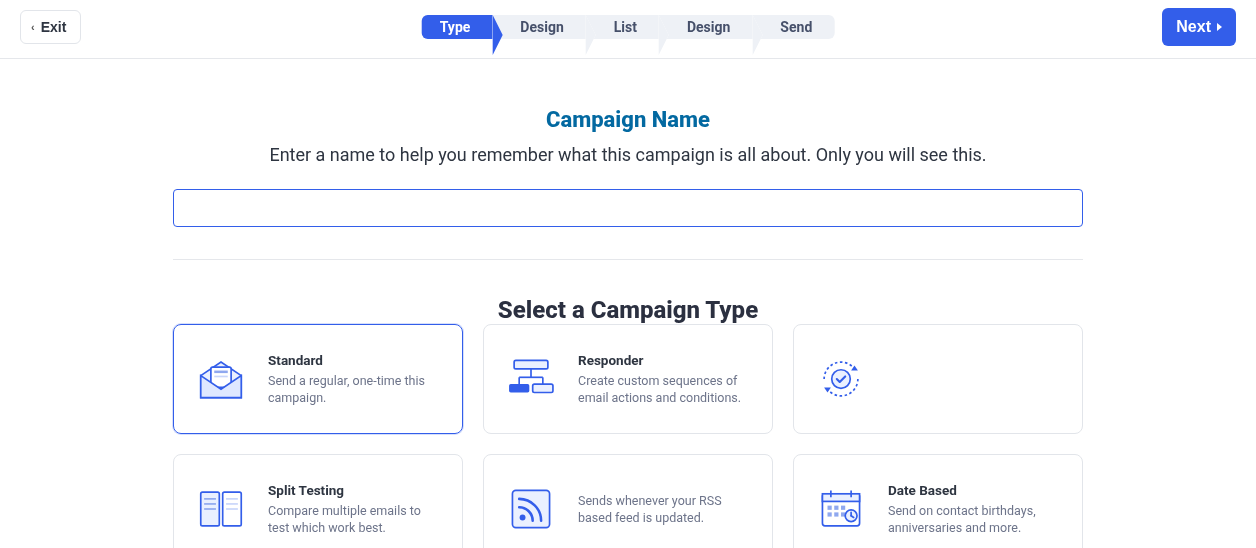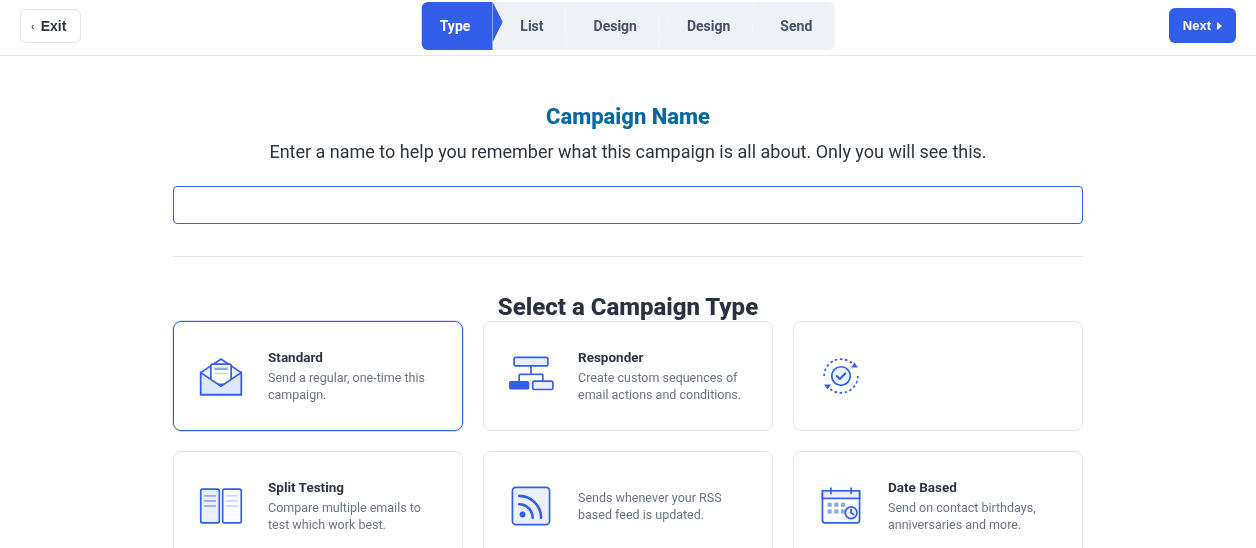--- a/index.html
+++ b/index.html
@@ -33,21 +33,21 @@
   .exit-btn .chev { font-size: 11px; color: #555; }
   .stepper {
     position: absolute;
     left: 50%;
     transform: translateX(-50%);
     display: flex;
     align-items: center;
   }
   .step {
     position: relative;
-    height: 48px;
+    height: 24px;
     display: flex;
     align-items: center;
     padding: 0 22px 0 28px;
     font-size: 14px;
     font-weight: 700;
     color: #46506a;
     background: #eef1f6;
     cursor: pointer;
   }
   .step:first-child { padding-left: 18px; border-top-left-radius: 6px; border-bottom-left-radius: 6px; }
@@ -78,21 +78,21 @@
     background: #335eea;
     color: #fff;
   }
   .step.active::after { border-left-color: #335eea; }
   .next-btn {
     background: #335eea;
     color: #fff;
     border: none;
     border-radius: 6px;
     padding: 10px 14px;
-    font-size: 13px;
+    font-size: 16px;
     font-weight: 700;
     cursor: pointer;
     display: inline-flex;
     align-items: center;
     gap: 6px;
   }
   .next-btn .tri {
     width: 0; height: 0;
     border-top: 4px solid transparent;
     border-bottom: 4px solid transparent;
@@ -181,24 +181,24 @@
   <button class="exit-btn">
     <span class="chev">‹</span>
     <span>Exit</span>
   </button>
 
   <nav class="stepper">
     <div class="step active">
         <span>Type</span>
       </div>
     <div class="step">
+        <span>Design</span>
+      </div>
+    <div class="step">
         <span>List</span>
-      </div>
-    <div class="step">
-        <span>Design</span>
       </div>
     <div class="step">
         <span>Design</span>
       </div>
     <div class="step">
         <span>Send</span>
       </div>
   </nav>
 
   <button class="next-btn">

